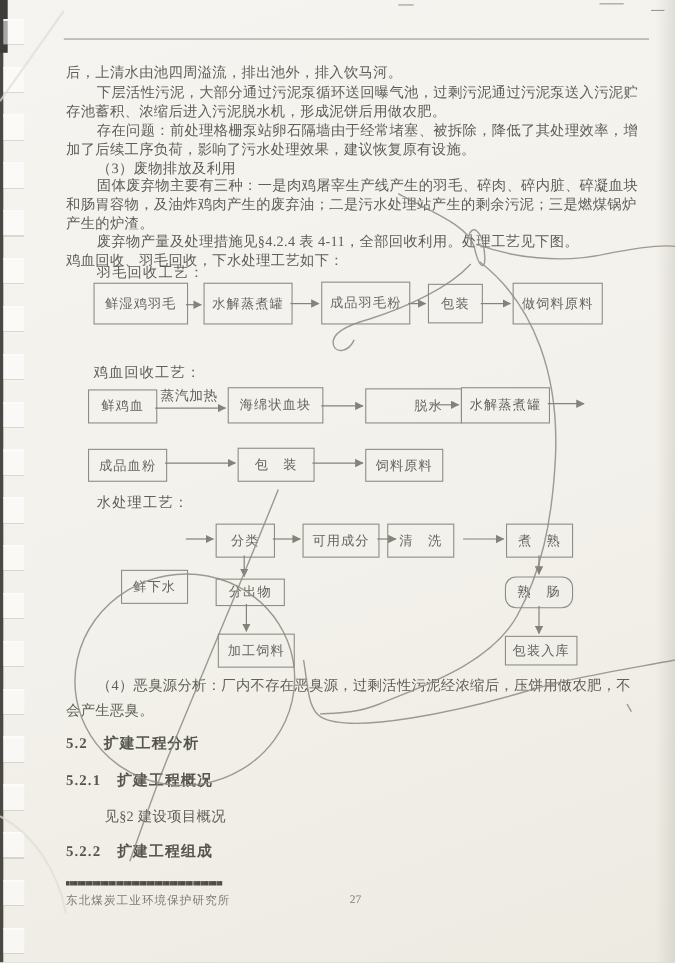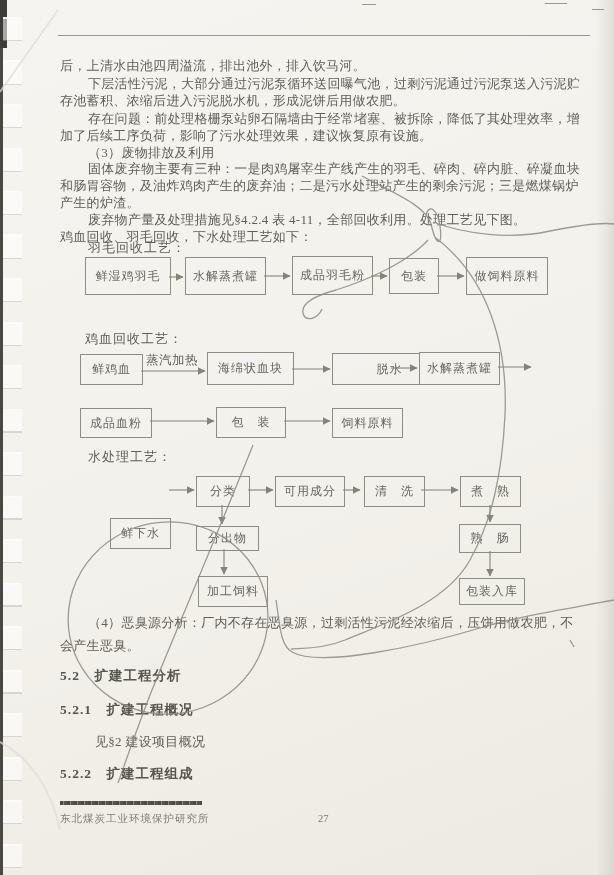--- a/index.html
+++ b/index.html
@@ -82,25 +82,25 @@
   <div class="fbox" style="left:332px;top:353px;width:59px;height:30px;padding-left:27px;">脱水</div>
   <div class="fbox" style="left:419px;top:352px;width:79px;height:31px;">水解蒸煮罐</div>
   <div class="fbox" style="left:80px;top:408px;width:70px;height:28px;">成品血粉</div>
   <div class="fbox" style="left:216px;top:407px;width:68px;height:29px;">包　装</div>
   <div class="fbox" style="left:332px;top:408px;width:69px;height:28px;">饲料原料</div>
 
   <div class="flabel" style="left:88px;top:448px;">水处理工艺：</div>
   <div class="fbox" style="left:110px;top:476px;width:59px;height:29px;margin-top:42px;">鲜下水</div>
   <div class="fbox" style="left:196px;top:476px;width:52px;height:29px;">分类</div>
   <div class="fbox" style="left:275px;top:476px;width:68px;height:29px;">可用成分</div>
-  <div class="fbox" style="left:364px;top:476px;width:59px;height:29px;">清　洗</div>
+  <div class="fbox" style="left:352px;top:476px;width:59px;height:29px;">清　洗</div>
   <div class="fbox" style="left:460px;top:476px;width:59px;height:29px;">煮　熟</div>
   <div class="fbox" style="left:196px;top:526px;width:61px;height:23px;">分出物</div>
   <div class="fbox" style="left:198px;top:576px;width:68px;height:29px;">加工饲料</div>
-  <div class="fbox" style="left:459px;top:524px;width:60px;height:27px;">熟　肠</div>
+  <div class="fbox" style="left:459px;top:524px;width:60px;height:27px;border-radius:10px;">熟　肠</div>
   <div class="fbox" style="left:459px;top:578px;width:64px;height:25px;">包装入库</div>
 
   <div class="txt" style="left:88px;top:614px;">（4）恶臭源分析：厂内不存在恶臭源，过剩活性污泥经浓缩后，压饼用做农肥，不</div>
   <div class="txt" style="left:60px;top:637px;">会产生恶臭。</div>
   <div class="hd" style="left:60px;top:667px;">5.2　扩建工程分析</div>
   <div class="hd" style="left:60px;top:701px;">5.2.1　扩建工程概况</div>
   <div class="txt" style="left:95px;top:733px;">见§2 建设项目概况</div>
   <div class="hd" style="left:60px;top:765px;">5.2.2　扩建工程组成</div>
 
   <div class="footer-rule"></div>

